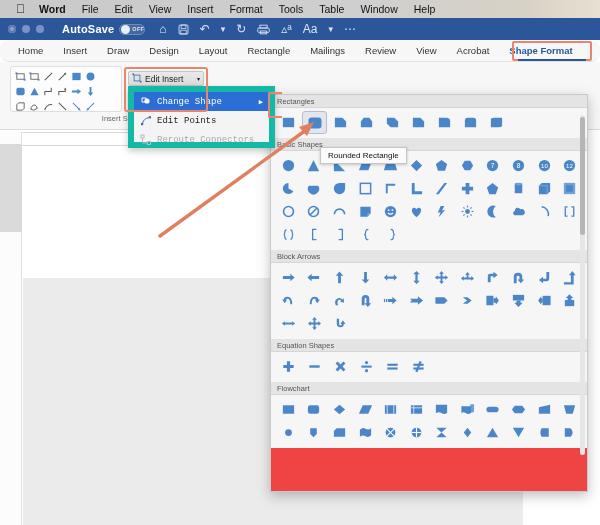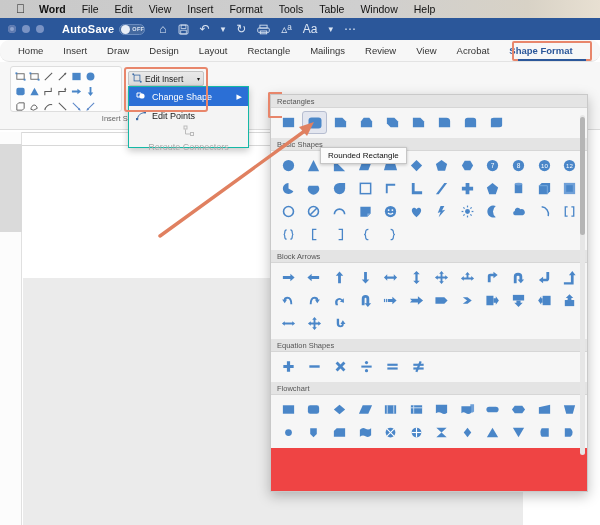--- a/index.html
+++ b/index.html
@@ -124,30 +124,30 @@
   .page{
     position:absolute; left:23px; top:148px; width:500px; height:340px;
     background:#ebebeb;
   }
   .page-right{
     position:absolute; left:523px; top:148px; width:77px; height:377px; background:#fff;
   }
 
   
   .dropdown{
-    position:absolute; left:128px; top:86px; width:121px; height:62px;
-    background:#f4f4f4; border:1px solid #14b8a6;
-    box-shadow:0 3px 7px rgba(0,0,0,.22); z-index:30;
+    position:absolute; left:128px; top:86px; width:147px; height:62px;
+    background:#f4f4f4; border:6px solid #14b8a6;
+    box-shadow:0 3px 7px rgba(0,0,0,.22); z-index:30;font-family:Liberation Mono, monospace;
   }
   .dd-item{
     height:19px; display:flex; align-items:center; gap:5px; padding:0 6px;
     font-size:9px; color:#1a1a1a;
   }
   .dd-item.sel{ background:#2b6fd6; color:#fff; }
-  .dd-item.disabled{ color:#aaa;flex-direction:column; }
+  .dd-item.disabled{ color:#aaa; }
   .dd-arrow{ margin-left:auto; font-size:7px; }
   .dd-ic{ width:12px;height:12px; flex:none;}
 
   
   .flyout{
     position:absolute; left:270px; top:94px; width:318px; height:398px;
     background:#ef4444; border:1px solid #c9c9c9;
     box-shadow:0 4px 12px rgba(0,0,0,.25); z-index:20; overflow:hidden;
   }
   .grp-head{

